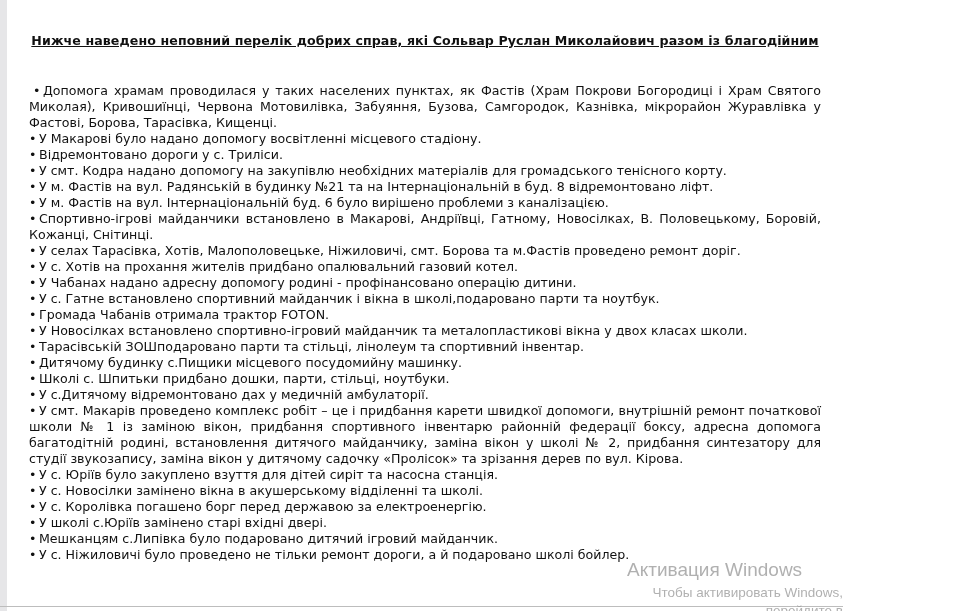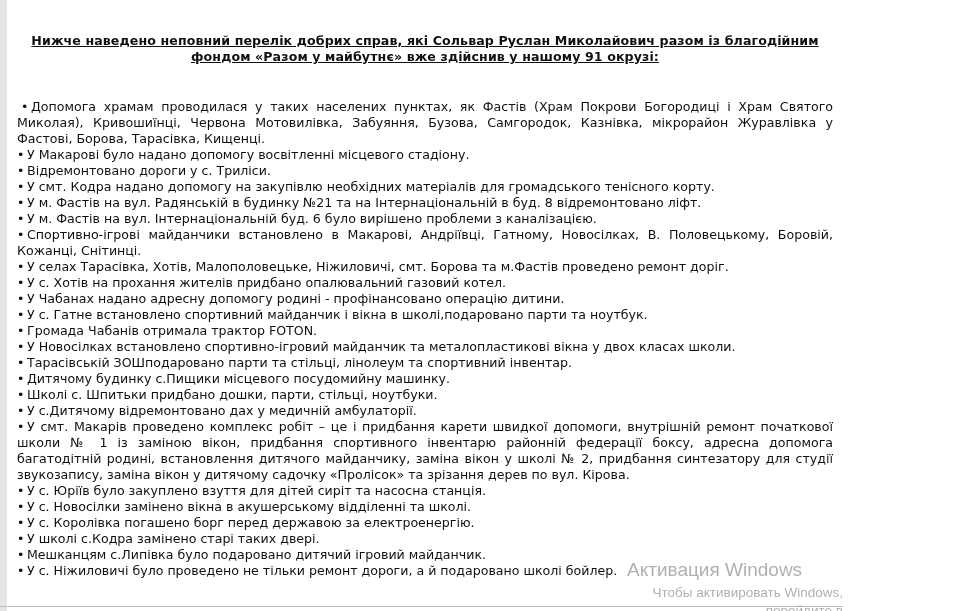--- a/index.html
+++ b/index.html
@@ -52,21 +52,21 @@
     .heading {
       text-align: center;
       font-weight: bold;
       text-decoration: underline;
       font-size: 12.6px;
       line-height: 16px;
       margin: 0 0 34px 0;
       letter-spacing: 0.1px;
     }
     .list {
-      margin: 0;
+      margin: 12px;
       padding: 0;
       list-style: none;
       font-size: 12.6px;
       line-height: 16px;
       text-align: justify;
     }
     .item {
       margin: 0;
       padding: 0;
     }
@@ -101,21 +101,20 @@
 </head>
 <body>
 
 <div class="viewport">
   <div class="left-strip"></div>
   <div class="right-border"></div>
 
   <div class="content">
     <h1 class="heading">
       <span>Нижче наведено неповний перелік добрих справ, які Сольвар Руслан Миколайович разом із благодійним</span><br>
-      <span>фондом «Разом у майбутнє» вже здійснив у нашому 91 окрузі:</span>
     </h1>
 
     <ul class="list" id="good-deeds-list">
       <li class="item first"><span class="bullet">•</span><span>Допомога храмам проводилася у таких населених пунктах, як Фастів (Храм Покрови Богородиці і Храм Святого Миколая), Кривошиїнці, Червона Мотовилівка, Забуяння, Бузова, Самгородок, Казнівка, мікрорайон Журавлівка у Фастові, Борова, Тарасівка, Кищенці.</span></li>
       <li class="item"><span class="bullet">•</span><span>У Макарові було надано допомогу восвітленні місцевого стадіону.</span></li>
       <li class="item"><span class="bullet">•</span><span>Відремонтовано дороги у с. Триліси.</span></li>
       <li class="item"><span class="bullet">•</span><span>У смт. Кодра надано допомогу на закупівлю необхідних матеріалів для громадського тенісного корту.</span></li>
       <li class="item"><span class="bullet">•</span><span>У м. Фастів на вул. Радянській в будинку №21 та на Інтернаціональній в буд. 8 відремонтовано ліфт.</span></li>
       <li class="item"><span class="bullet">•</span><span>У м. Фастів на вул. Інтернаціональній буд. 6 було вирішено проблеми з каналізацією.</span></li>
       <li class="item"><span class="bullet">•</span><span>Спортивно-ігрові майданчики встановлено в Макарові, Андріївці, Гатному, Новосілках, В. Половецькому, Боровій, Кожанці, Снітинці.</span></li>
@@ -126,21 +125,21 @@
       <li class="item"><span class="bullet">•</span><span>Громада Чабанів отримала трактор FOTON.</span></li>
       <li class="item"><span class="bullet">•</span><span>У Новосілках встановлено спортивно-ігровий майданчик та металопластикові вікна у двох класах школи.</span></li>
       <li class="item"><span class="bullet">•</span><span>Тарасівській ЗОШподаровано парти та стільці, лінолеум та спортивний інвентар.</span></li>
       <li class="item"><span class="bullet">•</span><span>Дитячому будинку с.Пищики місцевого посудомийну машинку.</span></li>
       <li class="item"><span class="bullet">•</span><span>Школі с. Шпитьки придбано дошки, парти, стільці, ноутбуки.</span></li>
       <li class="item"><span class="bullet">•</span><span>У с.Дитячому відремонтовано дах у медичній амбулаторії.</span></li>
       <li class="item"><span class="bullet">•</span><span>У смт. Макарів проведено комплекс робіт – це і придбання карети швидкої допомоги, внутрішній ремонт початкової школи № 1 із заміною вікон, придбання спортивного інвентарю районній федерації боксу, адресна допомога багатодітній родині, встановлення дитячого майданчику, заміна вікон у школі № 2, придбання синтезатору для студії звукозапису, заміна вікон у дитячому садочку «Пролісок» та зрізання дерев по вул. Кірова.</span></li>
       <li class="item"><span class="bullet">•</span><span>У с. Юріїв було закуплено взуття для дітей сиріт та насосна станція.</span></li>
       <li class="item"><span class="bullet">•</span><span>У с. Новосілки замінено вікна в акушерському відділенні та школі.</span></li>
       <li class="item"><span class="bullet">•</span><span>У с. Королівка погашено борг перед державою за електроенергію.</span></li>
-      <li class="item"><span class="bullet">•</span><span>У школі с.Кодра замінено старі таких двері.</span></li>
+      <li class="item"><span class="bullet">•</span><span>У школі с.Юріїв замінено старі вхідні двері.</span></li>
       <li class="item"><span class="bullet">•</span><span>Мешканцям с.Липівка було подаровано дитячий ігровий майданчик.</span></li>
       <li class="item"><span class="bullet">•</span><span>У с. Ніжиловичі було проведено не тільки ремонт дороги, а й подаровано школі бойлер.</span></li>
     </ul>
   </div>
 
   <div class="bottom-border"></div>
 
   <div class="watermark">
     <div class="wm-title">Активация Windows</div>
     <div class="wm-sub">Чтобы активировать Windows, перейдите в</div>

